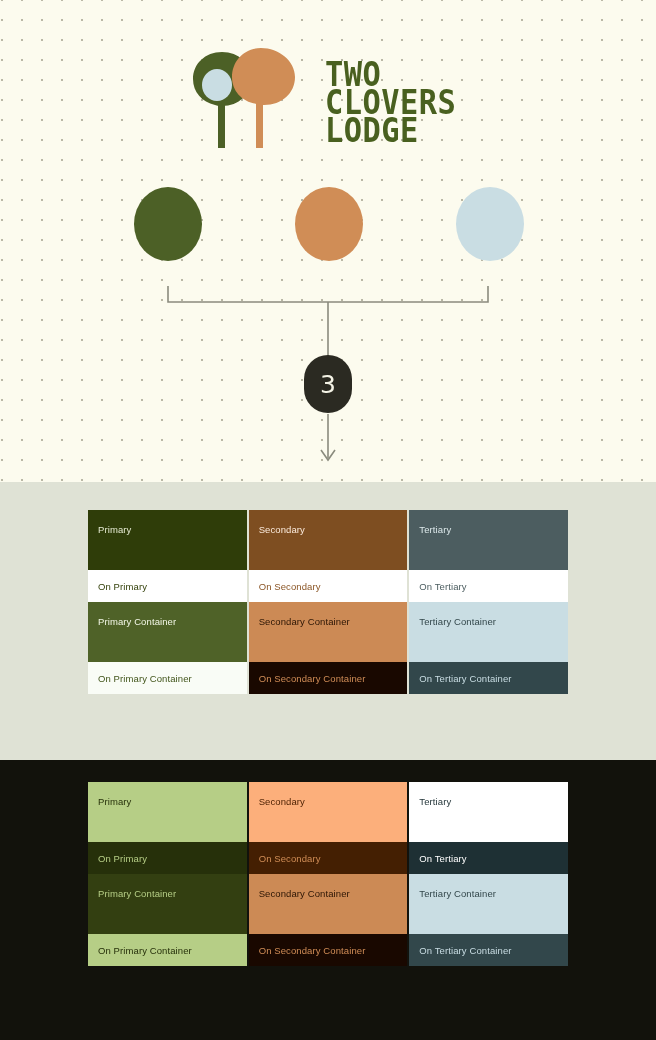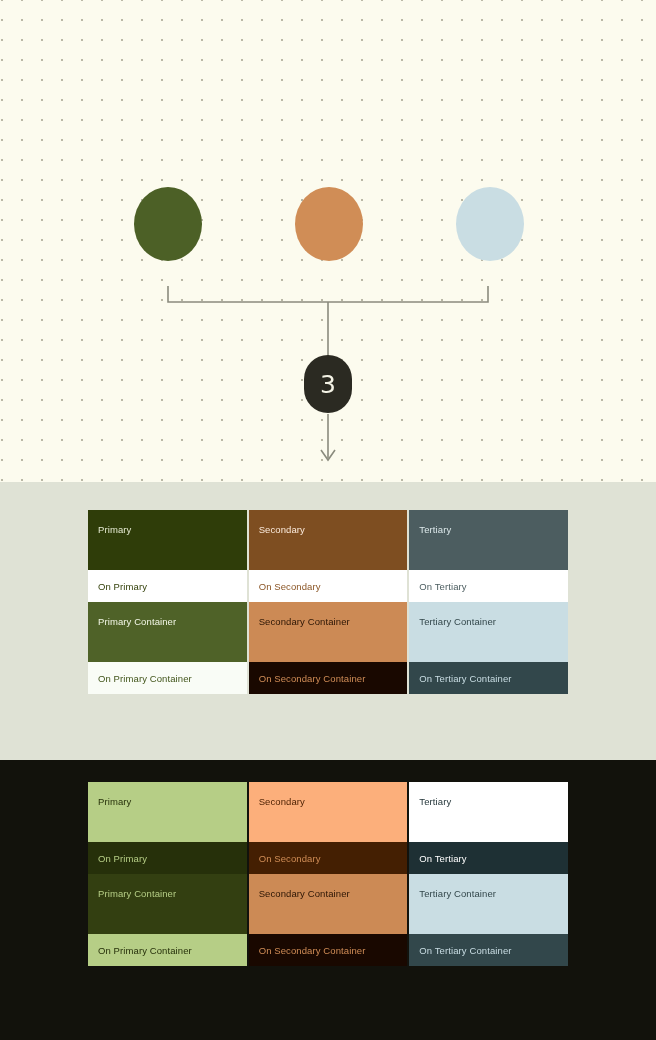--- a/index.html
+++ b/index.html
@@ -77,20 +77,34 @@
   .on{height:32px;padding:0 10px;box-sizing:border-box;display:flex;align-items:center;}
   .lbl{font-size:9.5px;letter-spacing:0.1px;white-space:nowrap;}
 </style>
 </head>
 <body>
 
 <div class="page">
 
   <div class="hero">
 
+    <div class="logo-row">
+      <svg class="logo-mark" viewBox="0 0 122 118">
+        <path d="M33 8 C16 8 4 20 4 35 C4 48 13 58 26 61 L26 61 C28 62 31 62 33 62 C50 62 62 50 62 35 C62 20 50 8 33 8 Z" fill="#4C6026"></path>
+        <rect x="29" y="56" width="7" height="48" fill="#4C6026"></rect>
+        <ellipse cx="28" cy="41" rx="15" ry="16" fill="#C9DDE3"></ellipse>
+        <path d="M72 4 C55 4 43 17 43 33 C43 47 53 58 68 60 C70 61 73 61 75 61 C93 61 106 49 106 33 C106 17 90 4 72 4 Z" fill="#D08D56"></path>
+        <rect x="67" y="55" width="7" height="49" fill="#D08D56"></rect>
+      </svg>
+      <div class="logo-text">
+        <span>TWO</span>
+        <span>CLOVERS</span>
+        <span>LODGE</span>
+      </div>
+    </div>
 
     <div class="circles">
       <div class="circ c1"></div>
       <div class="circ c2"></div>
       <div class="circ c3"></div>
     </div>
 
     <svg class="connector" viewBox="0 0 656 216">
       <path d="M168 28 L168 44 L488 44 L488 28" fill="none" stroke="#8A8B7D" stroke-width="1.6"></path>
       <path d="M328 44 L328 98" fill="none" stroke="#8A8B7D" stroke-width="1.6"></path>

